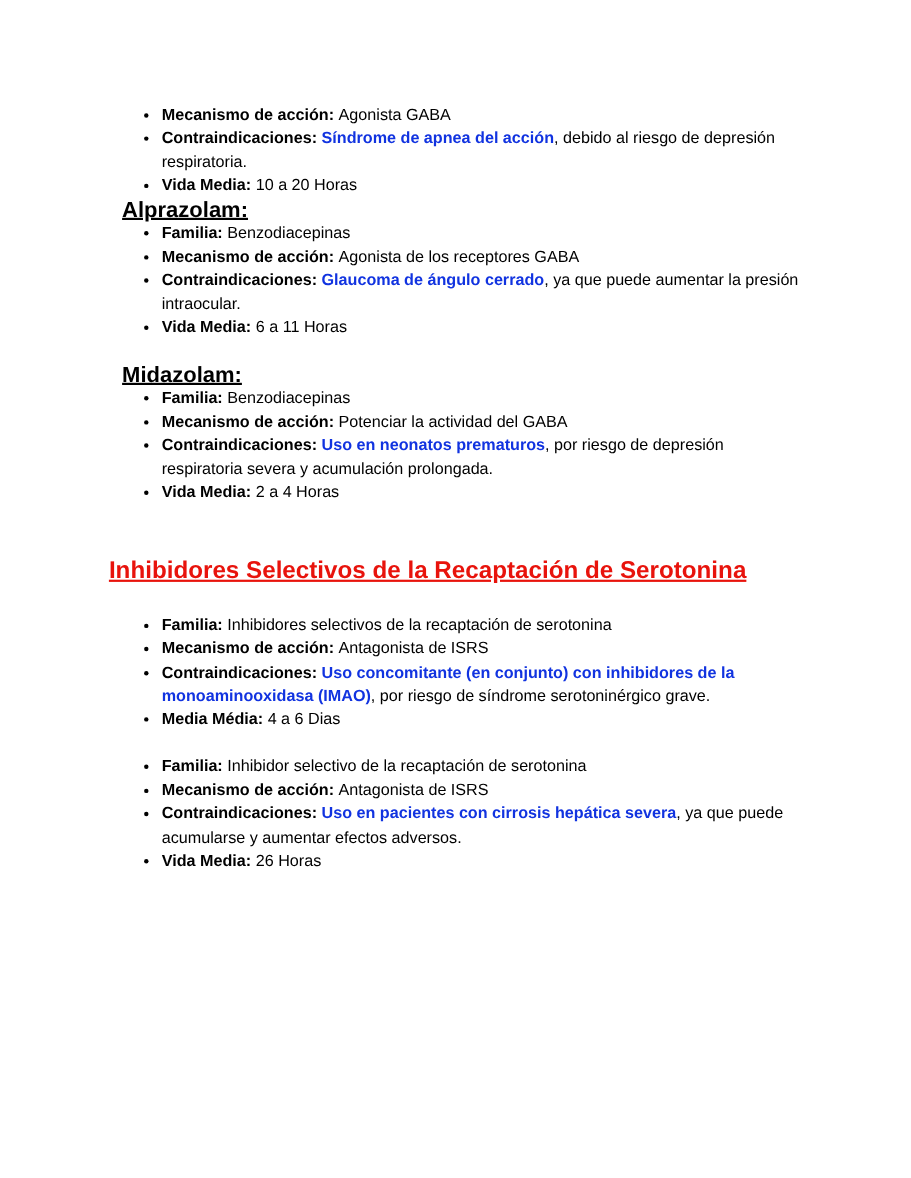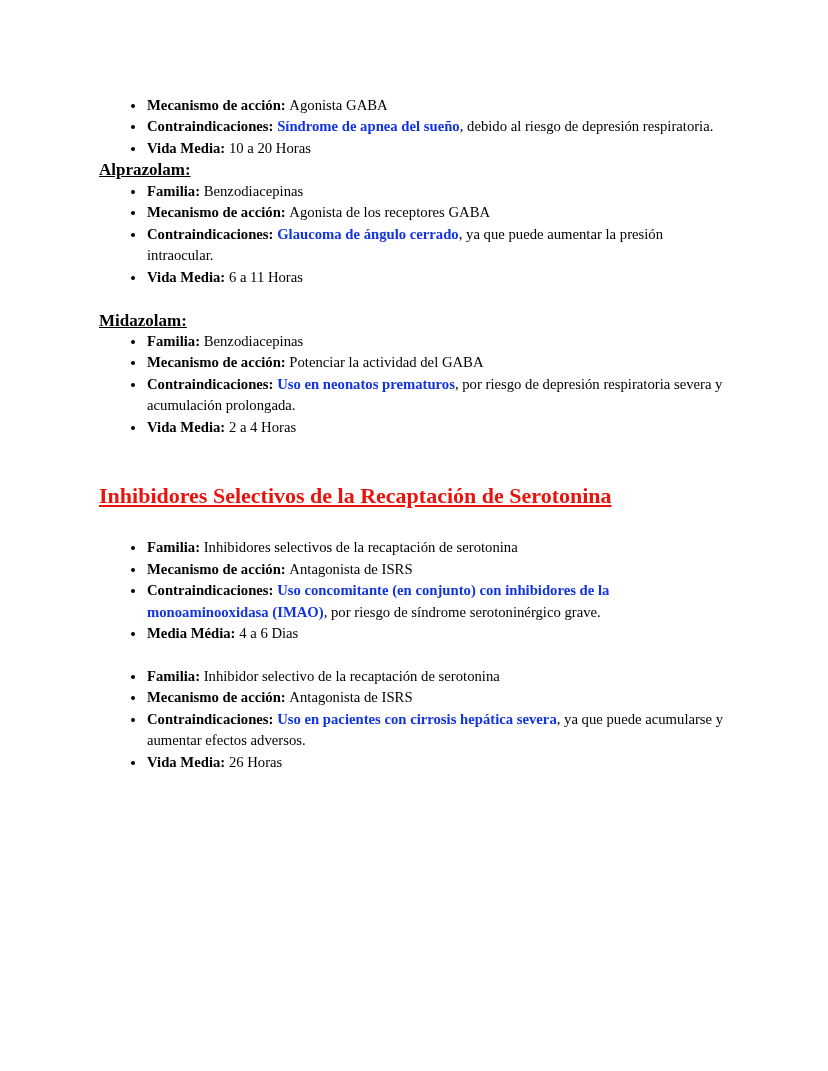--- a/index.html
+++ b/index.html
@@ -5,21 +5,21 @@
   html, body {
     margin: 0;
     padding: 0;
     background: #ffffff;
   }
   .page {
     position: relative;
     width: 800px;
     height: 1071px;
     background: #ffffff;
-    font-family: Liberation Serif, serif;
+    font-family: Liberation Sans, sans-serif;
     color: #000000;
     overflow: hidden;
   }
   .content {
     position: absolute;
     top: 95px;
     left: 99px;
     width: 628px;
     font-size: 14.7px;
     line-height: 21.45px;
@@ -29,21 +29,22 @@
     padding-left: 47px;
     list-style: disc outside;
   }
   li.bullet-item {
     padding-left: 1px;
   }
   .seg-normal { font-weight: 400; }
   .seg-bold   { font-weight: 700; }
   .seg-blue   { font-weight: 700; color: var(--accent-blue, #1133e0); }
   .heading {
-    font-size: 17px;
+    font-size: 20px;
+    margin-left: 12px;
   }
   .heading-text {
     font-weight: 700;
     text-decoration: underline;
   }
   .section-title {
     margin: 43px 0 5px 0;
     font-size: 22px;
     line-height: 29.5px;
     font-weight: 700;
@@ -56,21 +57,21 @@
     height: 21.45px;
   }
 </style>
 </head>
 <body>
 
 <div class="page">
   <div class="content">
       <ul class="bullet-list">
         <li class="bullet-item"><span class="seg-bold">Mecanismo de acción: </span><span class="seg-normal">Agonista GABA</span></li>
-        <li class="bullet-item"><span class="seg-bold">Contraindicaciones: </span><span class="seg-blue">Síndrome de apnea del sueño</span><span class="seg-normal">, debido al riesgo de depresión respiratoria.</span></li>
+        <li class="bullet-item"><span class="seg-bold">Contraindicaciones: </span><span class="seg-blue">Síndrome de apnea del acción</span><span class="seg-normal">, debido al riesgo de depresión respiratoria.</span></li>
         <li class="bullet-item"><span class="seg-bold">Vida Media: </span><span class="seg-normal">10 a 20 Horas</span></li>
       </ul>
       <div class="heading"><span class="heading-text">Alprazolam:</span></div>
       <ul class="bullet-list">
         <li class="bullet-item"><span class="seg-bold">Familia: </span><span class="seg-normal">Benzodiacepinas</span></li>
         <li class="bullet-item"><span class="seg-bold">Mecanismo de acción: </span><span class="seg-normal">Agonista de los receptores GABA</span></li>
         <li class="bullet-item"><span class="seg-bold">Contraindicaciones: </span><span class="seg-blue">Glaucoma de ángulo cerrado</span><span class="seg-normal">, ya que puede aumentar la presión intraocular.</span></li>
         <li class="bullet-item"><span class="seg-bold">Vida Media: </span><span class="seg-normal">6 a 11 Horas</span></li>
       </ul>
       <div class="spacer"></div>

